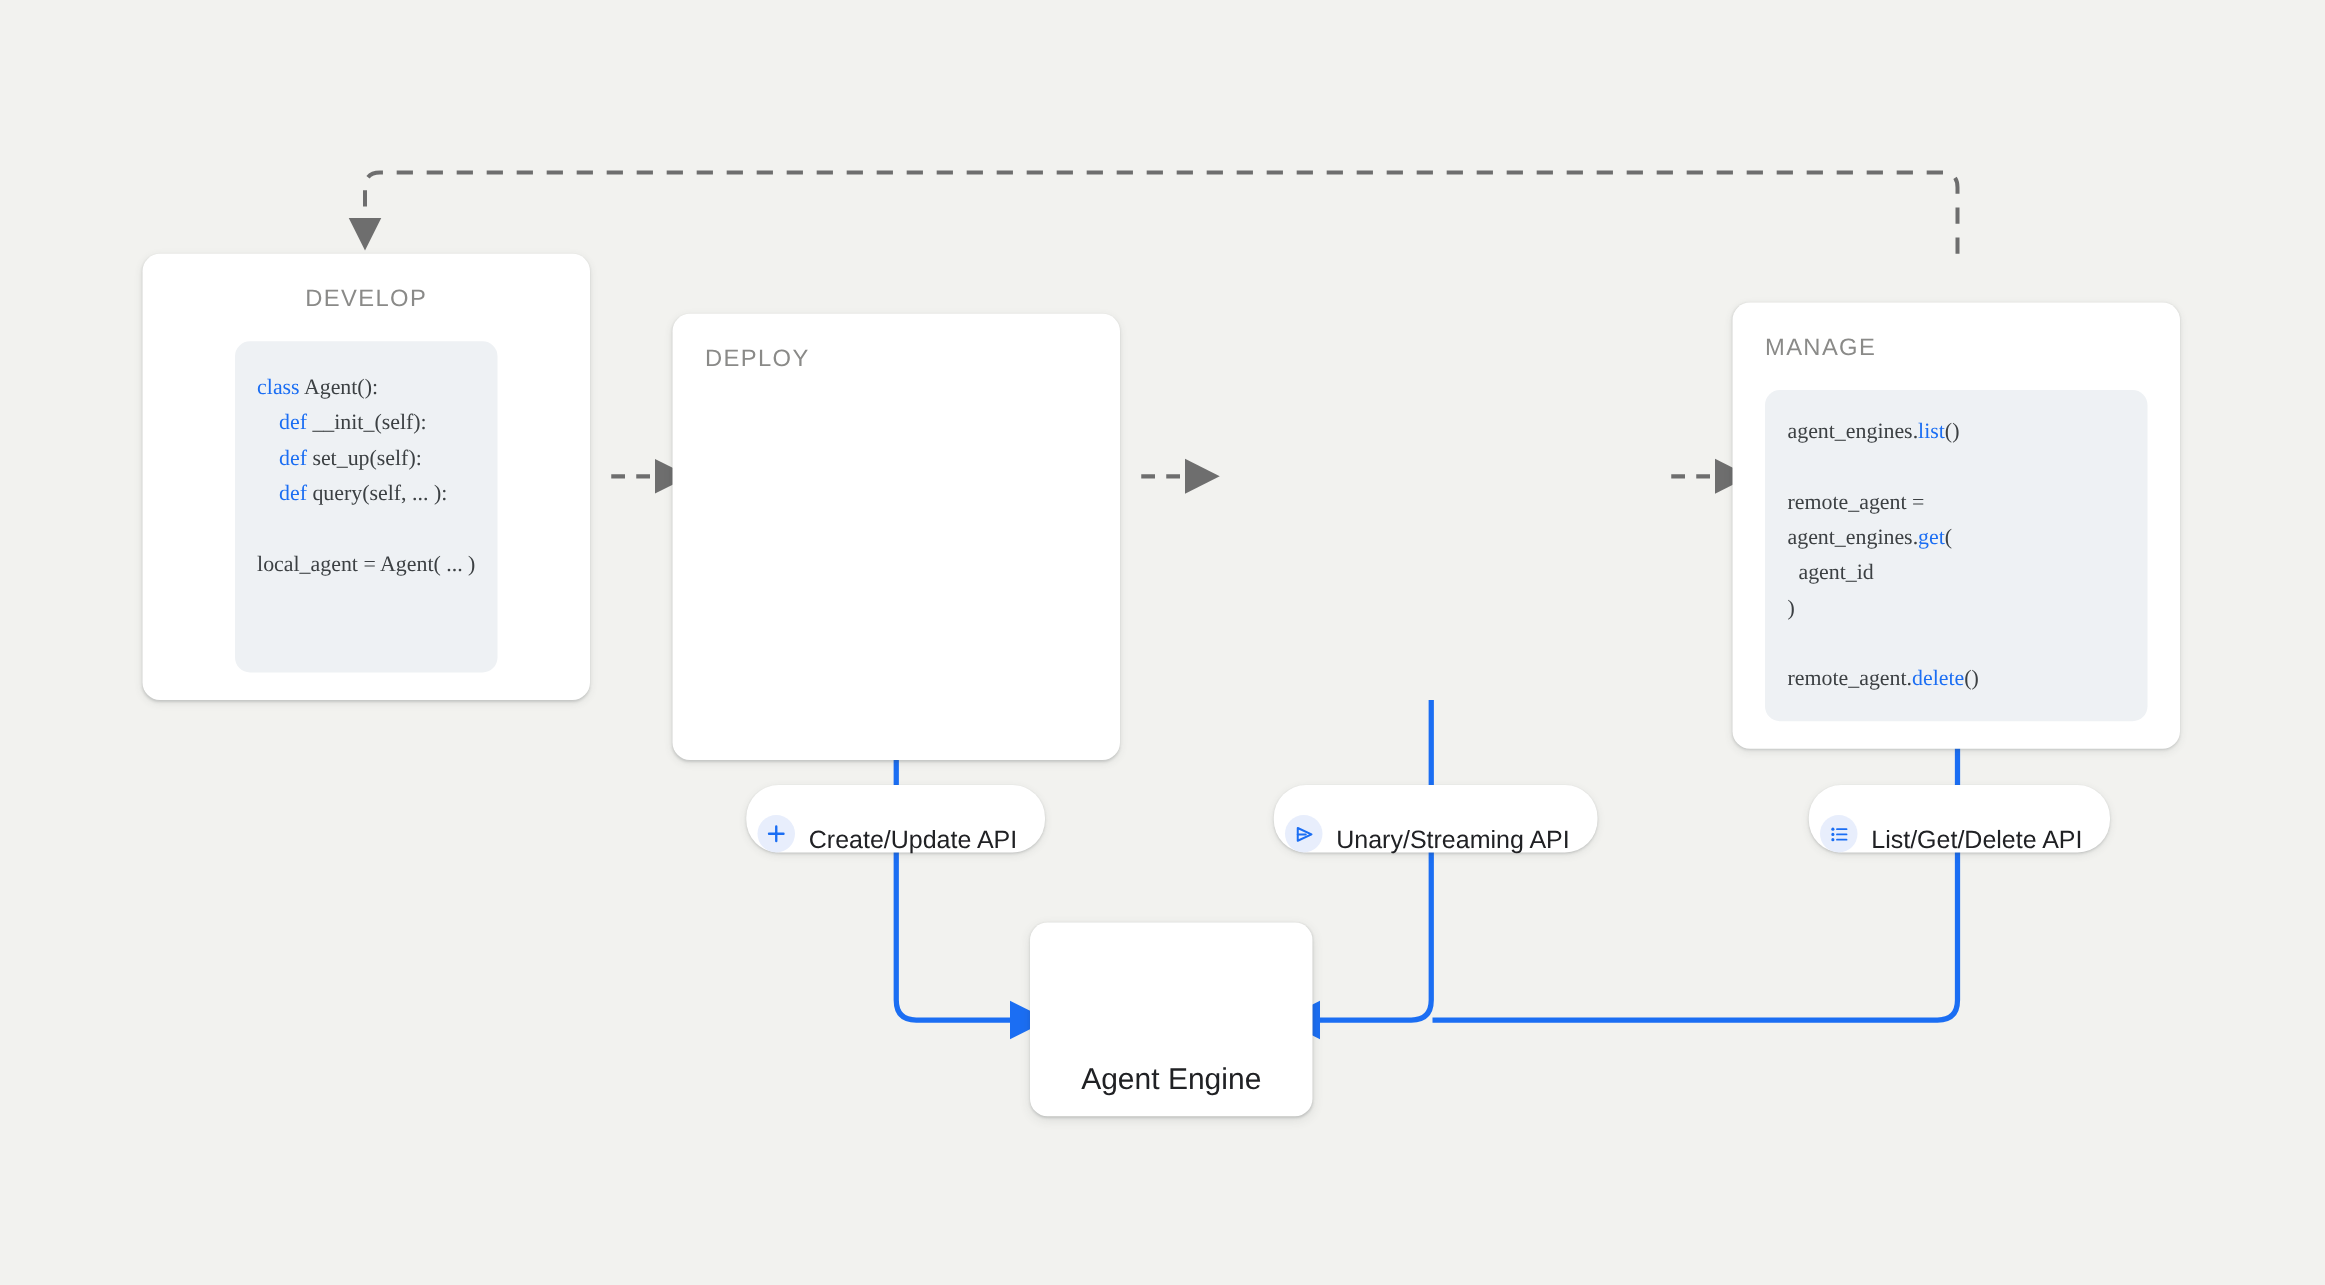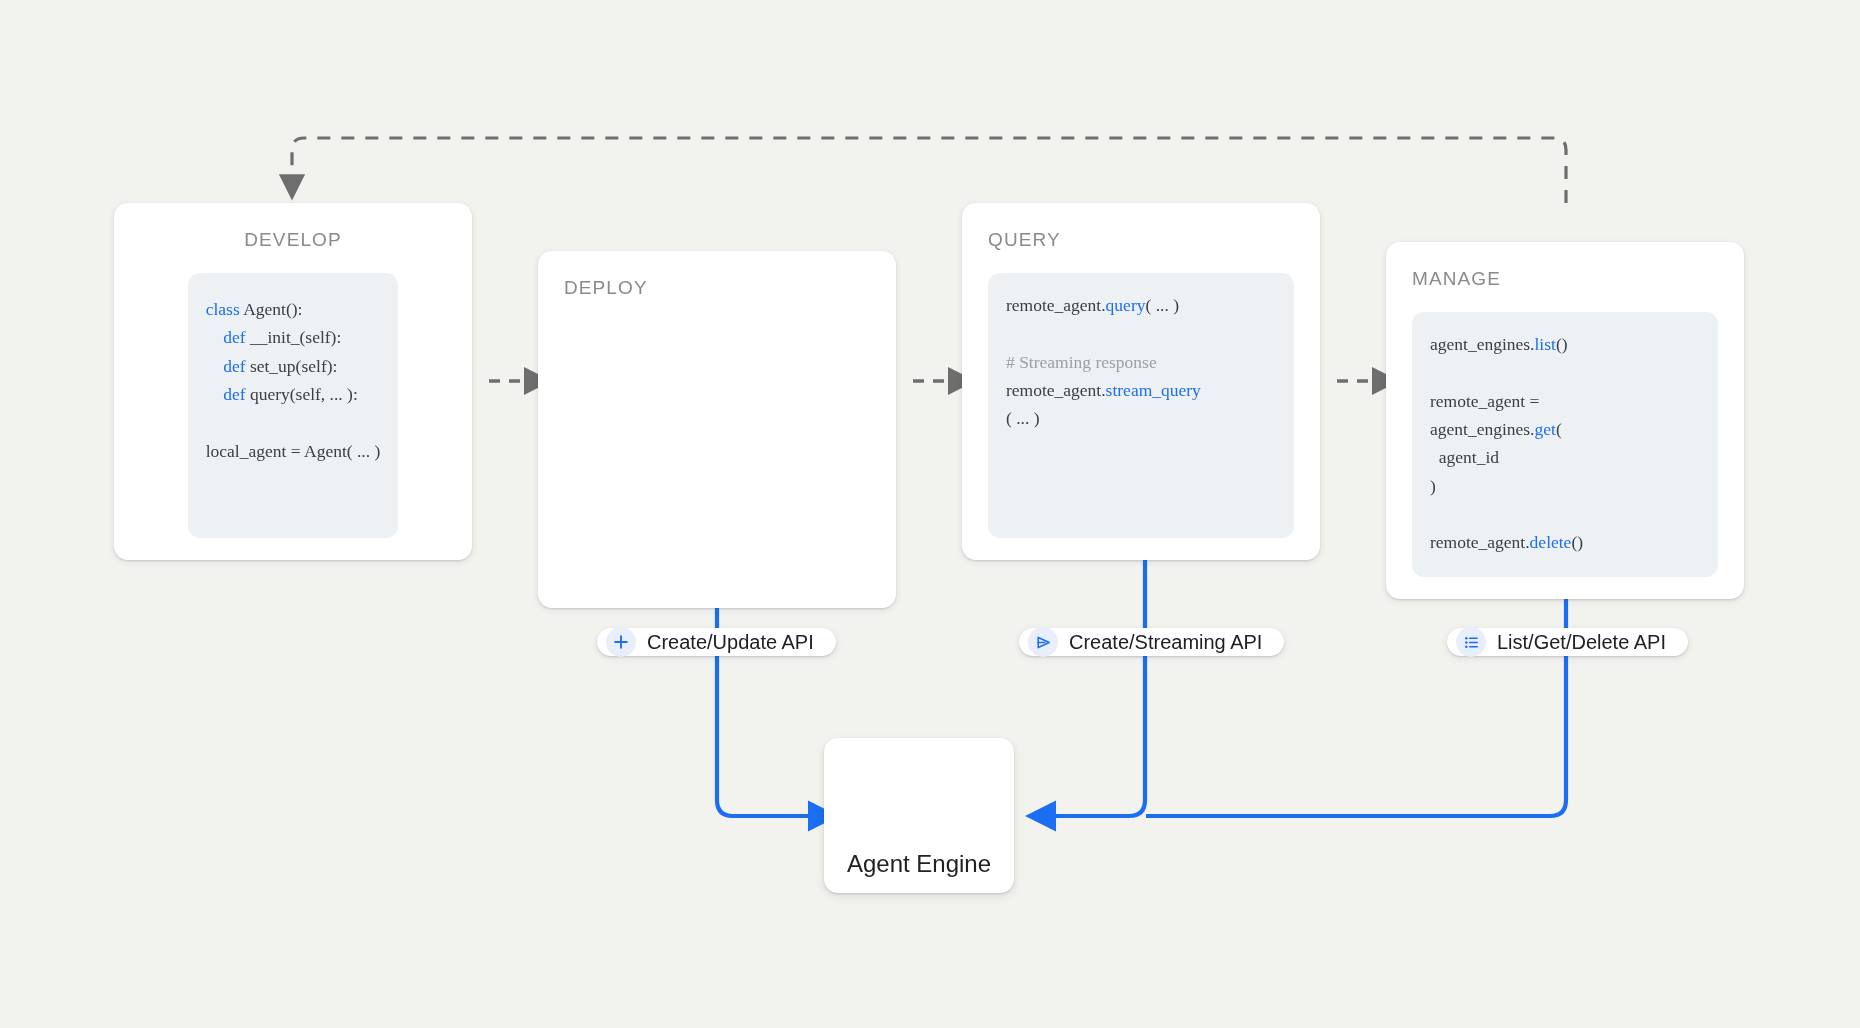--- a/index.html
+++ b/index.html
@@ -65,26 +65,26 @@
   .card-develop { left: 114px;  top: 203px; width: 358px; height: 357px; align-items: center; }
   .card-deploy  { left: 538px;  top: 203px; width: 358px; height: 357px; margin-top: 48px; }
   .card-query   { left: 962px;  top: 203px; width: 358px; height: 357px; }
   .card-manage  { left: 1386px; top: 203px; width: 358px; height: 357px; margin-top: 39px; }
 
   .card-develop .code { padding-top: 22px; }
 
   
   .pill {
     position: absolute;
-    height: 28px;
+    height: 54px;
     background: #ffffff;
     border-radius: 26px;
     box-shadow: 0 1px 2px rgba(60,64,67,0.20), 0 2px 7px rgba(60,64,67,0.10);
     display: flex;
-    align-items: center;
+    align-items: flex-end;
     gap: 11px;
     padding: 0 22px 0 9px;
     box-sizing: border-box;
     white-space: nowrap;
   }
   .pill-label {
     font-size: 20px;
     color: #202124;
     line-height: 1;
   }
@@ -100,21 +100,21 @@
   }
   .pill-create { left: 597px;  top: 628px; }
   .pill-unary  { left: 1019px; top: 628px; }
   .pill-list   { left: 1447px; top: 628px; }
 
   
   .engine {
     position: absolute;
     left: 824px;
     top: 738px;
-    width: 190px;
+    width: 226px;
     height: 155px;
     background: #ffffff;
     border-radius: 14px;
     box-shadow: 0 1px 2px rgba(60,64,67,0.20), 0 3px 9px rgba(60,64,67,0.12);
     display: flex;
     flex-direction: column;
     align-items: center;
     justify-content: center;
     gap: 14px;
     box-sizing: border-box;
@@ -189,28 +189,20 @@
 <span>    </span><span class="kw">def </span><span>set_up(self):</span>
 <span>    </span><span class="kw">def </span><span>query(self, ... ):</span>
 <span></span>
 <span>local_agent = Agent( ... )</span></div>
   </div>
 
   <div class="card card-deploy">
     <div class="card-title">DEPLOY</div>
   </div>
 
-  <div class="card card-query">
-    <div class="card-title">QUERY</div>
-    <div class="code"><span>remote_agent.</span><span class="fn">query</span><span>( ... )</span>
-<span></span>
-<span class="cm"># Streaming response</span>
-<span>remote_agent.</span><span class="fn">stream_query</span>
-<span>( ... )</span></div>
-  </div>
 
   <div class="card card-manage">
     <div class="card-title">MANAGE</div>
     <div class="code"><span>agent_engines.</span><span class="fn">list</span><span>()</span>
 <span></span>
 <span>remote_agent =</span>
 <span>agent_engines.</span><span class="fn">get</span><span>(</span>
 <span>  agent_id</span>
 <span>)</span>
 <span></span>
@@ -226,21 +218,21 @@
     <span class="pill-label">Create/Update API</span>
   </div>
 
   <div class="pill pill-unary">
     <span class="pill-badge">
       <svg width="17" height="17" viewBox="0 0 17 17">
         <path d="M3.2 3.4 L14.2 8.5 L3.2 13.6 Z" fill="none" stroke="#1b6ef3" stroke-width="1.6" stroke-linejoin="round"></path>
         <path d="M3.2 8.5 H9.6" stroke="#1b6ef3" stroke-width="1.6" stroke-linecap="round"></path>
       </svg>
     </span>
-    <span class="pill-label">Create/Streaming API</span>
+    <span class="pill-label">Unary/Streaming API</span>
   </div>
 
   <div class="pill pill-list">
     <span class="pill-badge">
       <svg width="17" height="17" viewBox="0 0 17 17">
         <circle cx="3.3" cy="4.3" r="1.25" fill="#1b6ef3"></circle>
         <circle cx="3.3" cy="8.5" r="1.25" fill="#1b6ef3"></circle>
         <circle cx="3.3" cy="12.7" r="1.25" fill="#1b6ef3"></circle>
         <path d="M6.6 4.3 H14.2 M6.6 8.5 H14.2 M6.6 12.7 H14.2" stroke="#1b6ef3" stroke-width="1.5" stroke-linecap="round"></path>
       </svg>

